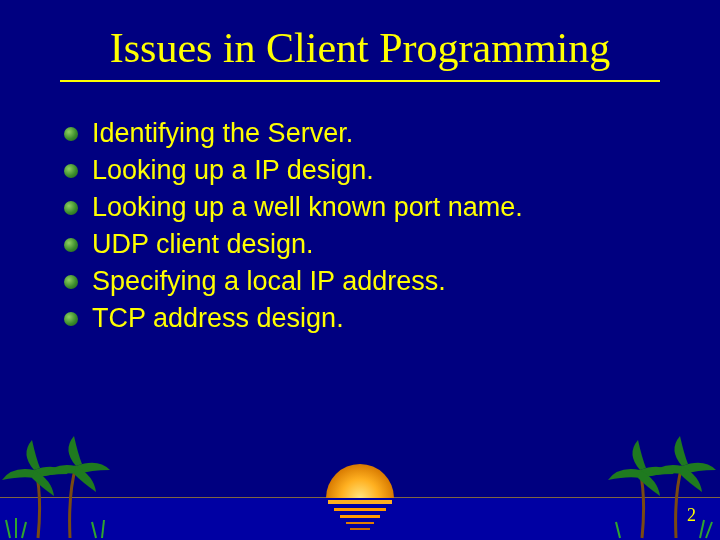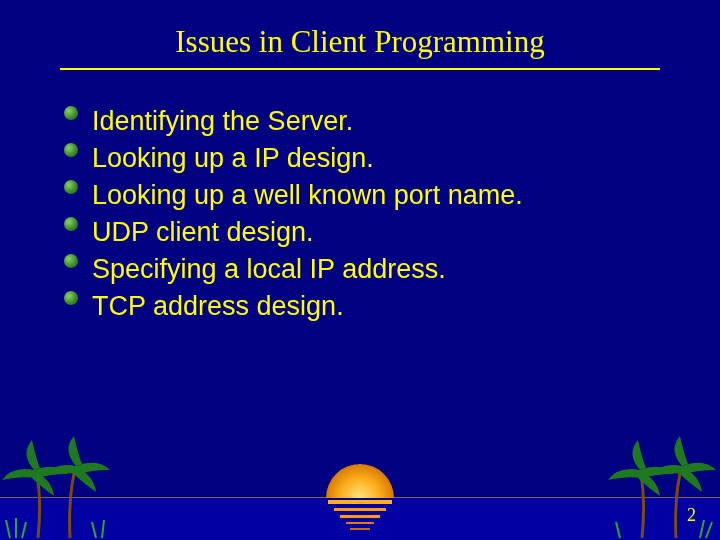--- a/index.html
+++ b/index.html
@@ -10,35 +10,35 @@
     font-family: Arial, Helvetica, sans-serif;
   }
   .slide {
     width: 720px;
     height: 540px;
     position: relative;
   }
   .title {
     font-family: "Times New Roman", Times, serif;
     color: #ffff00;
-    font-size: 31px;
+    font-size: 42px;
     font-weight: 400;
     text-align: center;
     padding-top: 24px;
     padding-bottom: 8px;
     margin: 0 60px;
     border-bottom: 2px solid #ffff00;
   }
   .content {
     margin-top: 36px;
     margin-left: 64px;
   }
   .bullet-row {
     display: flex;
-    align-items: flex-start;
+    align-items: center;
     margin-bottom: 6px;
   }
   .bullet-dot {
     width: 14px;
     height: 14px;
     border-radius: 50%;
     background: radial-gradient(circle at 35% 35%, #8fd060 0%, #3a8c2c 55%, #1f5a18 100%);
     flex-shrink: 0;
     margin-right: 14px;
   }

